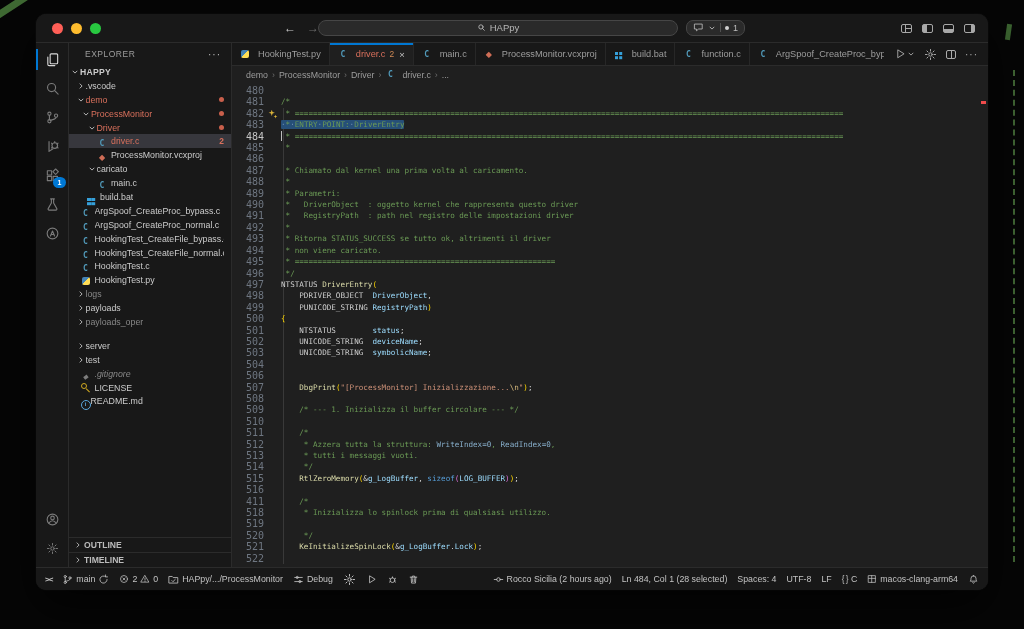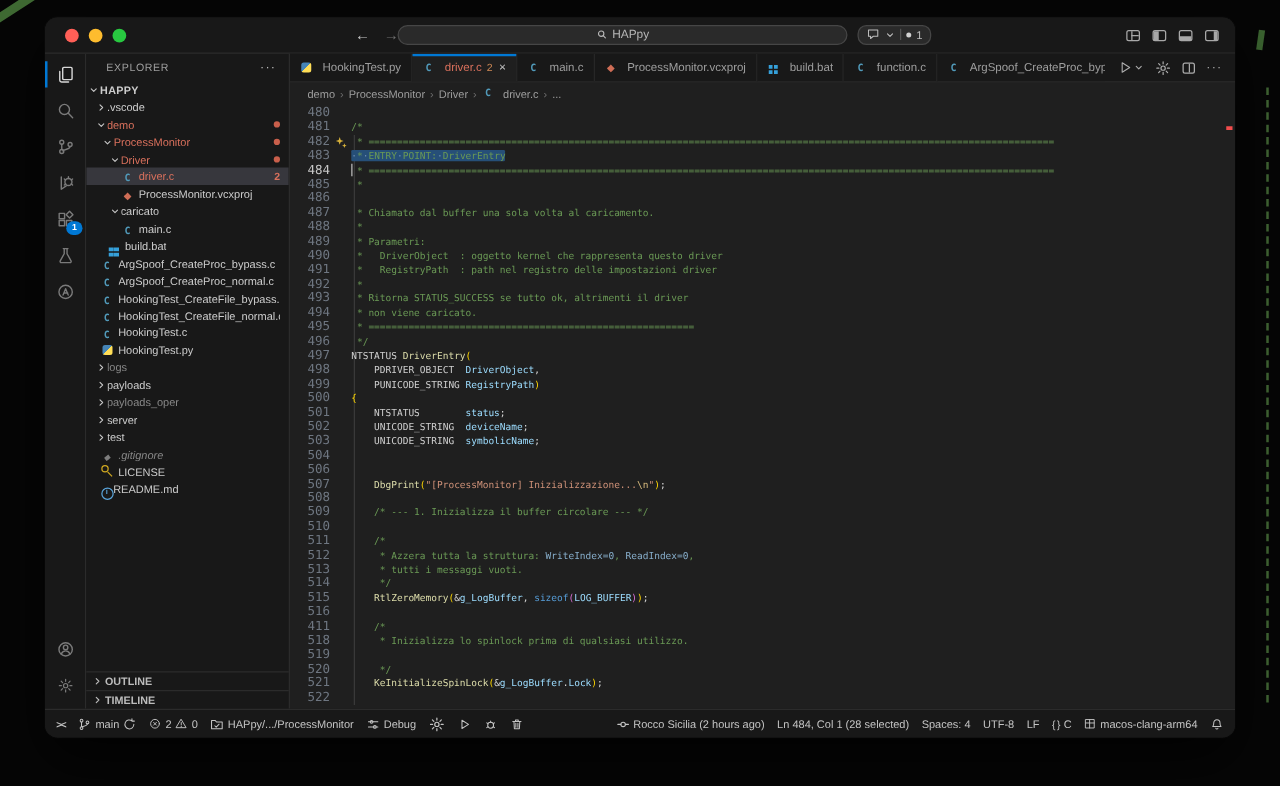--- a/index.html
+++ b/index.html
@@ -374,21 +374,21 @@
               <span class="lbl">payloads</span>
             </div>
             <div class="trow" style="padding-left: 7.5px;">
               <span class="chev">
                 <svg width="8" height="8" viewBox="0 0 16 16" fill="none" stroke="currentColor" stroke-width="1.8" stroke-linecap="round" stroke-linejoin="round">
                   <path d="M6 3.8l4.2 4.2L6 12.2"></path>
                 </svg>
               </span>
               <span class="lbl dimmed">payloads_oper</span>
             </div>
-            <div class="trow" style="padding-left: 7.5px;">
+            <div class="trow" style="padding-left: 7.5px; margin-top: 10px;">
               <span class="chev">
                 <svg width="8" height="8" viewBox="0 0 16 16" fill="none" stroke="currentColor" stroke-width="1.8" stroke-linecap="round" stroke-linejoin="round">
                   <path d="M6 3.8l4.2 4.2L6 12.2"></path>
                 </svg>
               </span>
               <span class="lbl">server</span>
             </div>
             <div class="trow" style="padding-left: 7.5px;">
               <span class="chev">
                 <svg width="8" height="8" viewBox="0 0 16 16" fill="none" stroke="currentColor" stroke-width="1.8" stroke-linecap="round" stroke-linejoin="round">
@@ -506,21 +506,21 @@
         <div class="cl"><span class="ln">480</span><span class="lt"></span></div>
             <div class="cl"><span class="ln">481</span><span class="lt"><span class="c">/*</span></span></div>
             <div class="cl"><span class="ln">482</span><span class="lt"><span class="sparkle"><svg width="10" height="10" viewBox="0 0 16 16" fill="#d8b23a">
                     <path d="M6 1l1.3 3.7L11 6 7.3 7.3 6 11 4.7 7.3 1 6l3.7-1.3z"></path>
                     <path d="M12 9l.8 2.2L15 12l-2.2.8L12 15l-.8-2.2L9 12l2.2-.8z"></path>
                   </svg></span><span class="c"> * ========================================================================================================================</span></span></div>
             <div class="cl"><span class="ln">483</span><span class="lt"><span class="selwrap"><span class="c"><span class="wsdot">·</span>*<span class="wsdot">·</span>ENTRY<span class="wsdot">·</span>POINT:<span class="wsdot">·</span>DriverEntry</span></span></span></div>
             <div class="cl cur"><span class="ln">484</span><span class="lt"><span class="caret"></span><span class="c"> * ========================================================================================================================</span></span></div>
             <div class="cl"><span class="ln">485</span><span class="lt"><span class="c"> *</span></span></div>
             <div class="cl"><span class="ln">486</span></div>
-            <div class="cl"><span class="ln">487</span><span class="lt"><span class="c"> * Chiamato dal buffer una sola volta al caricamento.</span></span></div>
+            <div class="cl"><span class="ln">487</span><span class="lt"><span class="c"> * Chiamato dal kernel una prima volta al caricamento.</span></span></div>
             <div class="cl"><span class="ln">488</span><span class="lt"><span class="c"> *</span></span></div>
             <div class="cl"><span class="ln">489</span><span class="lt"><span class="c"> * Parametri:</span></span></div>
             <div class="cl"><span class="ln">490</span><span class="lt"><span class="c"> *   DriverObject  : oggetto kernel che rappresenta questo driver</span></span></div>
             <div class="cl"><span class="ln">491</span><span class="lt"><span class="c"> *   RegistryPath  : path nel registro delle impostazioni driver</span></span></div>
             <div class="cl"><span class="ln">492</span><span class="lt"><span class="c"> *</span></span></div>
             <div class="cl"><span class="ln">493</span><span class="lt"><span class="c"> * Ritorna STATUS_SUCCESS se tutto ok, altrimenti il driver</span></span></div>
             <div class="cl"><span class="ln">494</span><span class="lt"><span class="c"> * non viene caricato.</span></span></div>
             <div class="cl"><span class="ln">495</span><span class="lt"><span class="c"> * =========================================================</span></span></div>
             <div class="cl"><span class="ln">496</span><span class="lt"><span class="c"> */</span></span></div>
             <div class="cl"><span class="ln">497</span><span class="lt"><span class="t">NTSTATUS </span><span class="f">DriverEntry</span><span class="b1">(</span></span></div>

